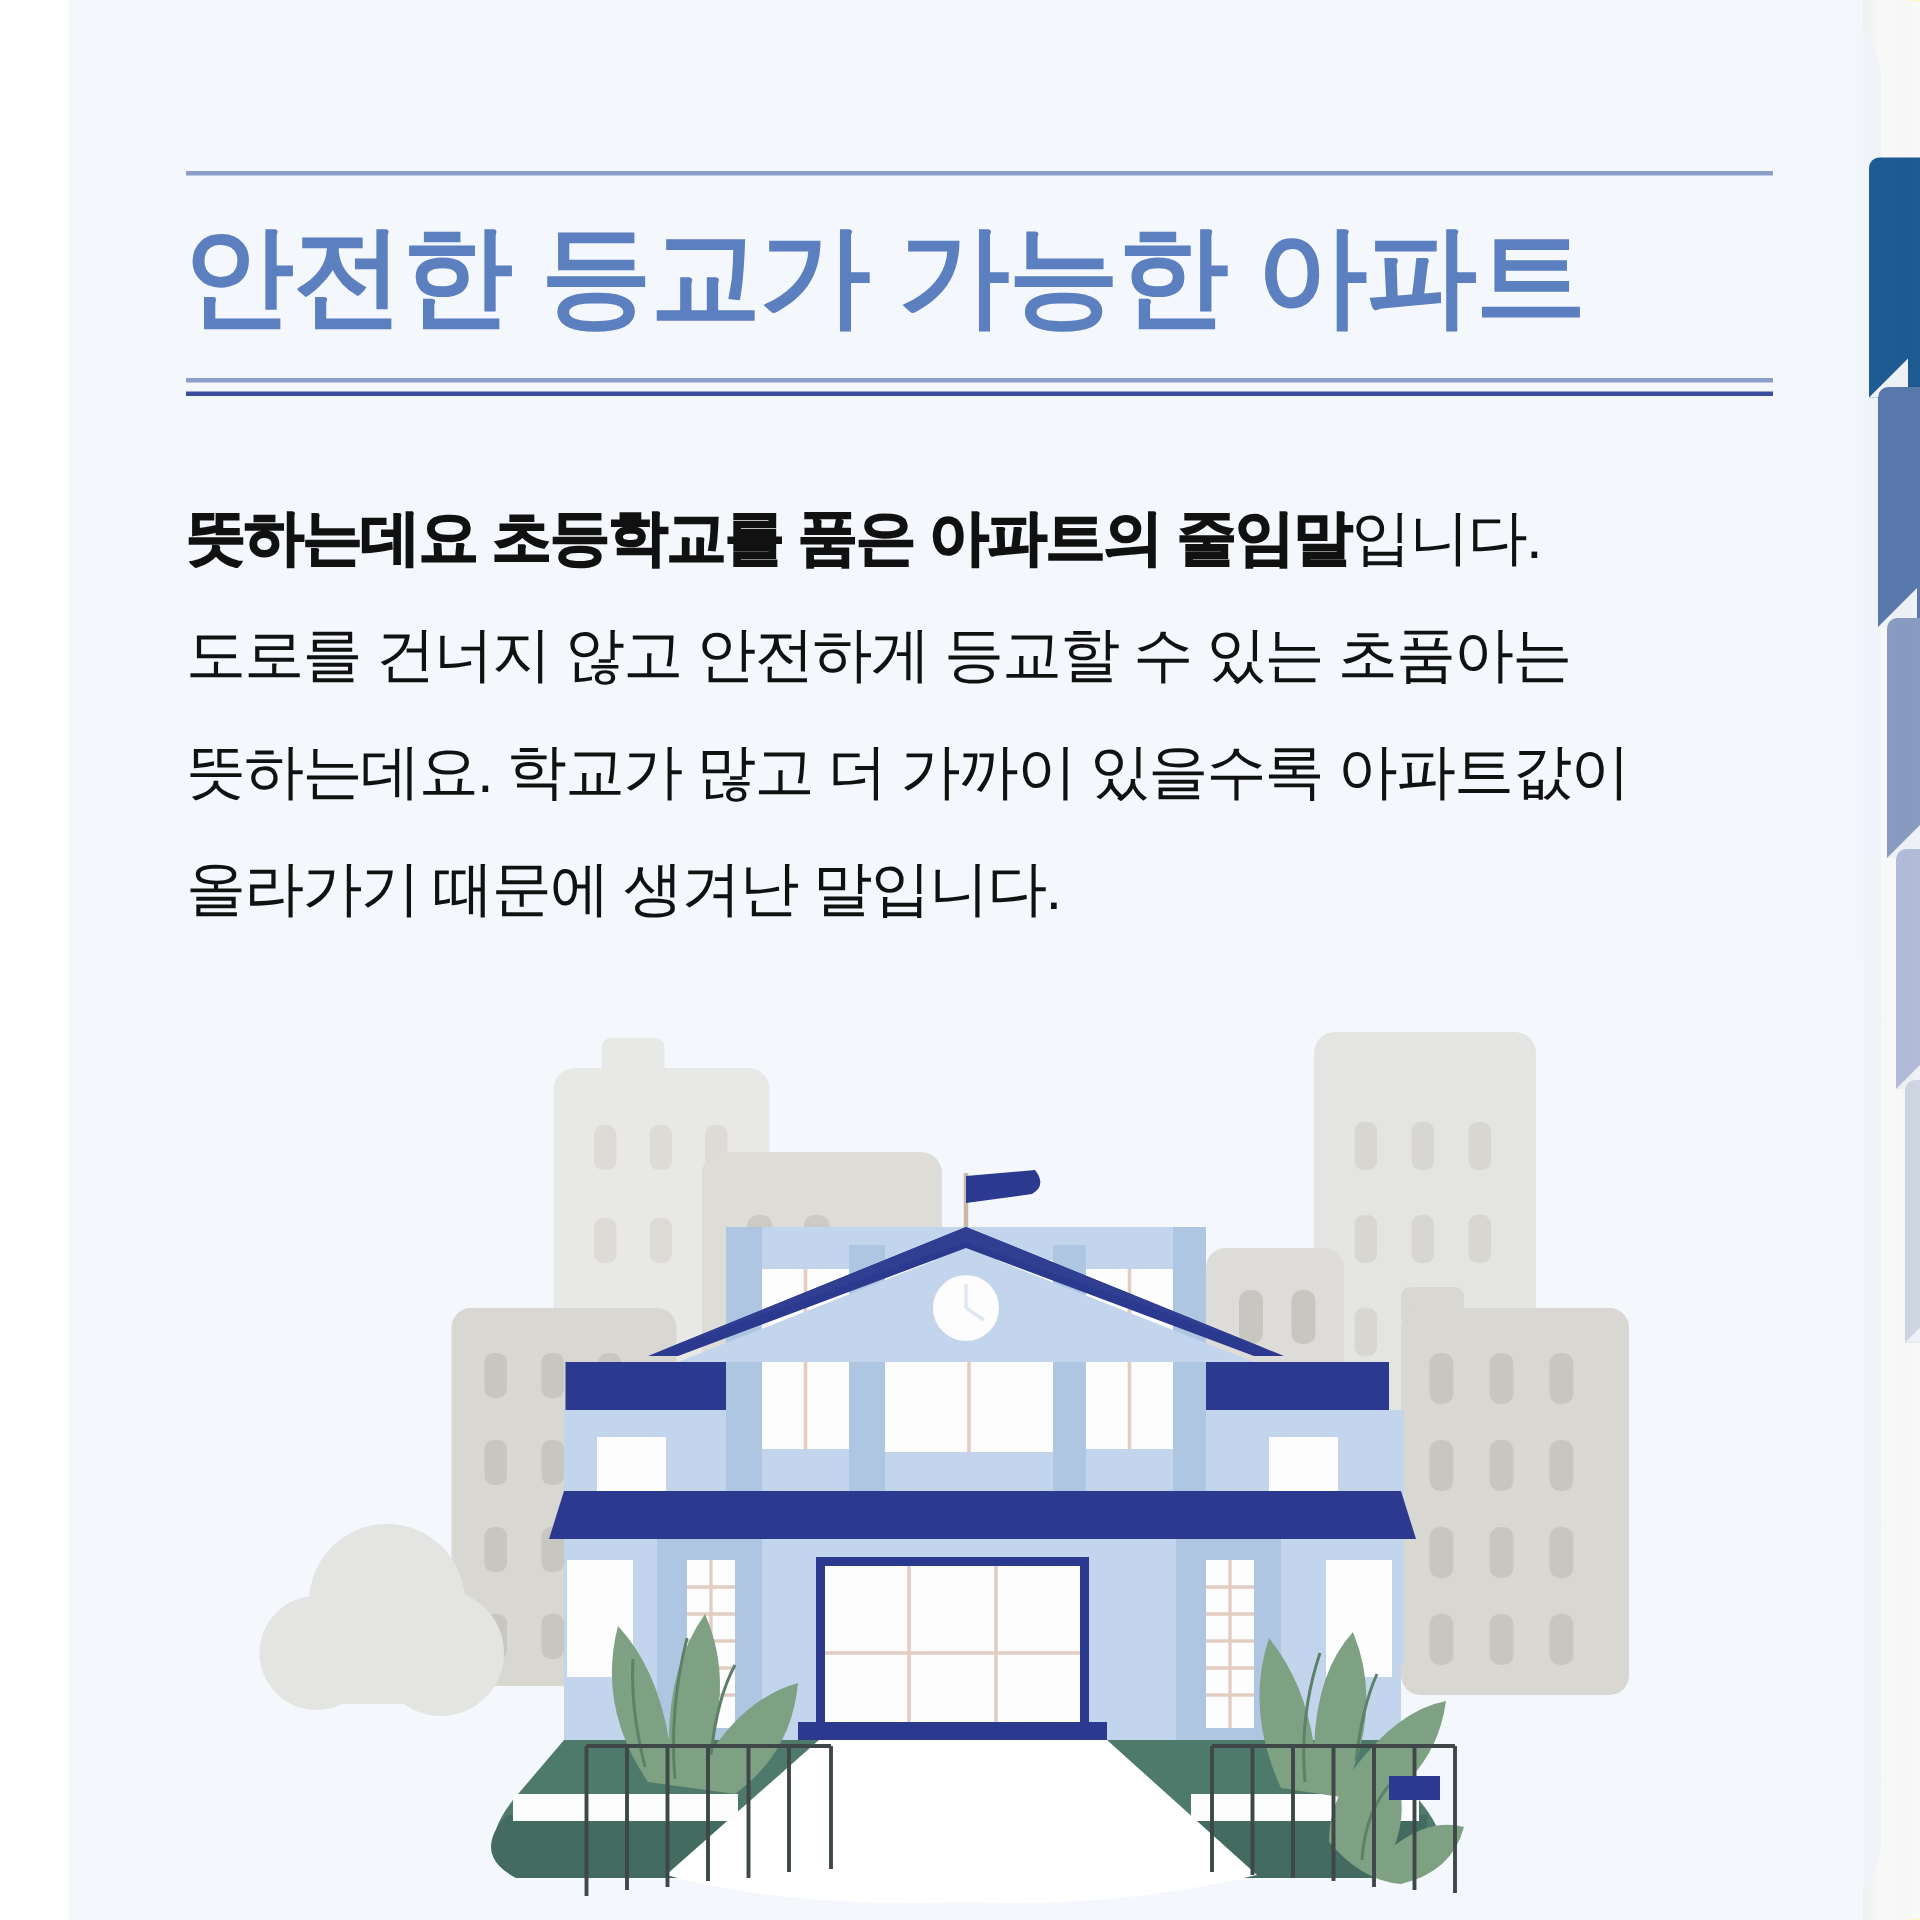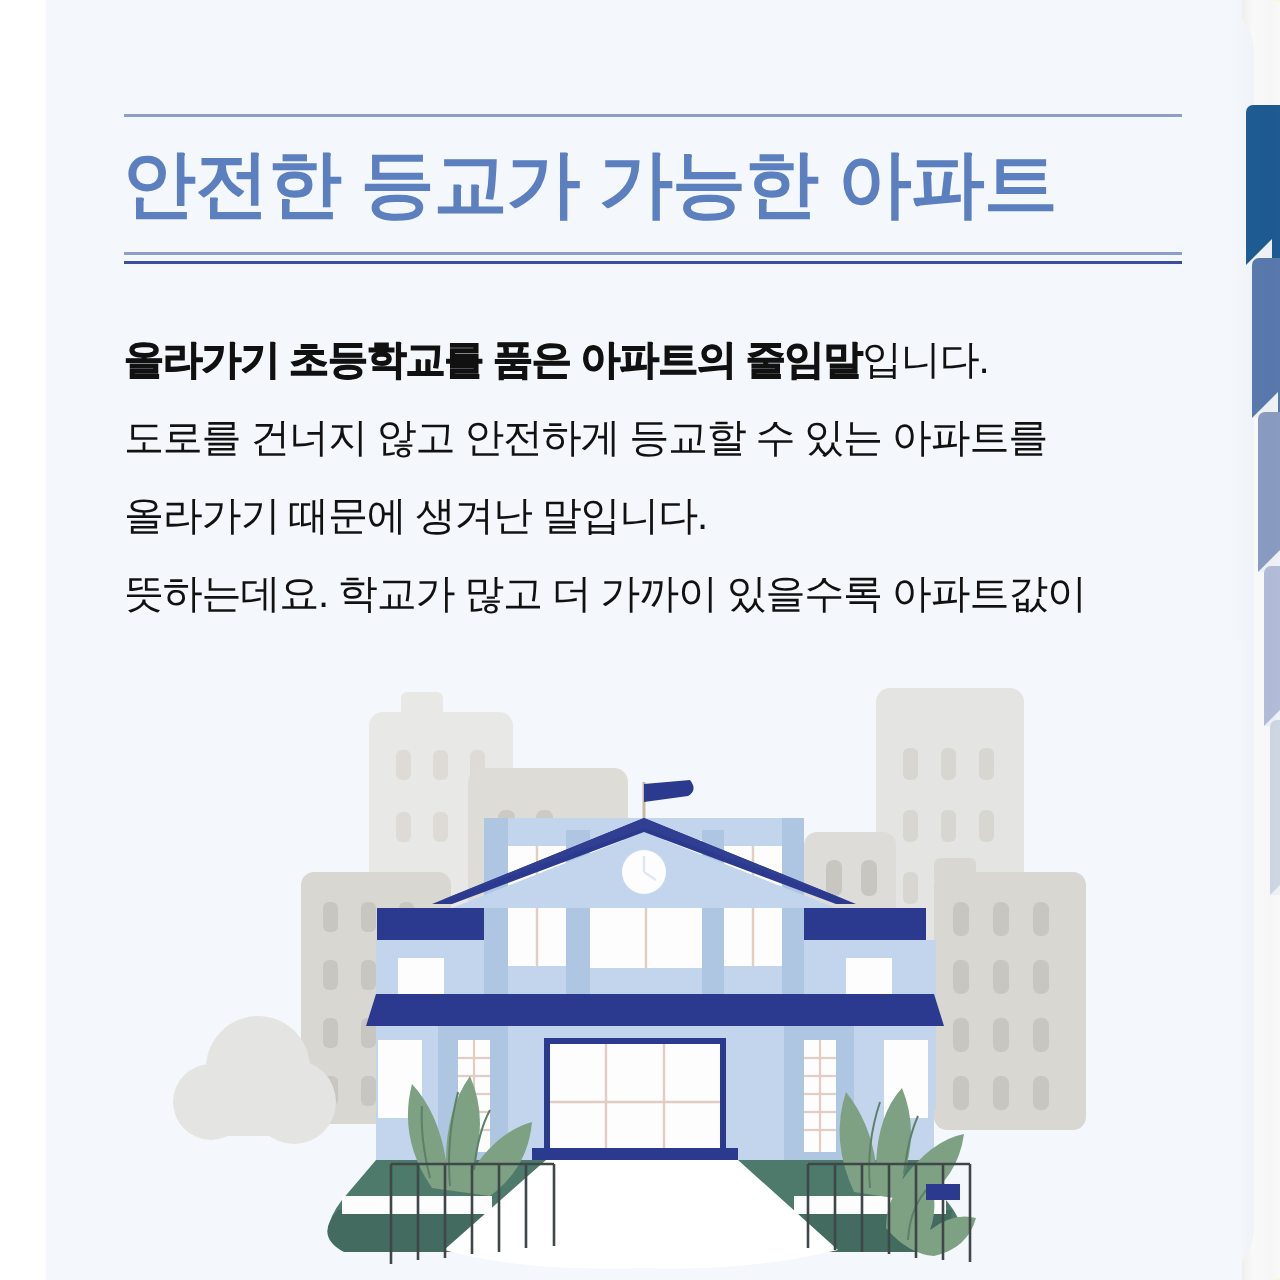--- a/index.html
+++ b/index.html
@@ -203,24 +203,24 @@
   <div class="rule-top" style="background: rgb(140, 159, 203);"></div>
 
   <div class="title">
     <span class="title-light" style="color: rgb(92, 127, 192);">안전한 등교가 가능한 아파트</span>
   </div>
 
   <div class="rule-bottom-a" style="background: rgb(140, 159, 203);"></div>
   <div class="rule-bottom-b" style="background: rgb(59, 79, 158);"></div>
 
   <div class="body-copy">
-    <div class="body-line" style="color: rgb(17, 17, 17);"><span class="bold">올라가기 초등학교를 품은 아파트의 줄임말</span><span>입니다.</span></div>
-    <div class="body-line" style="color: rgb(17, 17, 17);"><span>도로를 건너지 않고 안전하게 등교할 수 있는 아파트를</span></div>
+    <div class="body-line" style="color: rgb(17, 17, 17);"><span class="bold">뜻하는데요 초등학교를 품은 아파트의 줄임말</span><span>입니다.</span></div>
+    <div class="body-line" style="color: rgb(17, 17, 17);"><span>도로를 건너지 않고 안전하게 등교할 수 있는 초품아는</span></div>
+    <div class="body-line" style="color: rgb(17, 17, 17);"><span>뜻하는데요. 학교가 많고 더 가까이 있을수록 아파트값이</span></div>
     <div class="body-line" style="color: rgb(17, 17, 17);"><span>올라가기 때문에 생겨난 말입니다.</span></div>
-    <div class="body-line" style="color: rgb(17, 17, 17);"><span>뜻하는데요. 학교가 많고 더 가까이 있을수록 아파트값이</span></div>
   </div>
 
   <div class="illustration">
     <svg width="1196" height="640" viewBox="0 0 1196 640" xmlns="http://www.w3.org/2000/svg">
 
       <rect x="0" y="0" width="1196" height="640" fill="#f4f8fc"></rect>
 
       <g>
         <rect x="355" y="52" width="42" height="26" rx="6" fill="#e8e8e6"></rect>
         <rect x="323" y="72" width="144" height="400" rx="14" fill="#e8e8e6"></rect>

